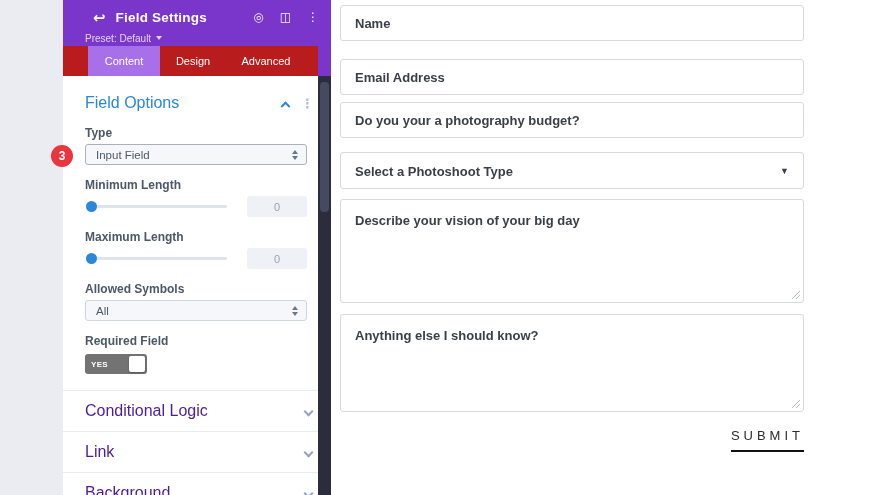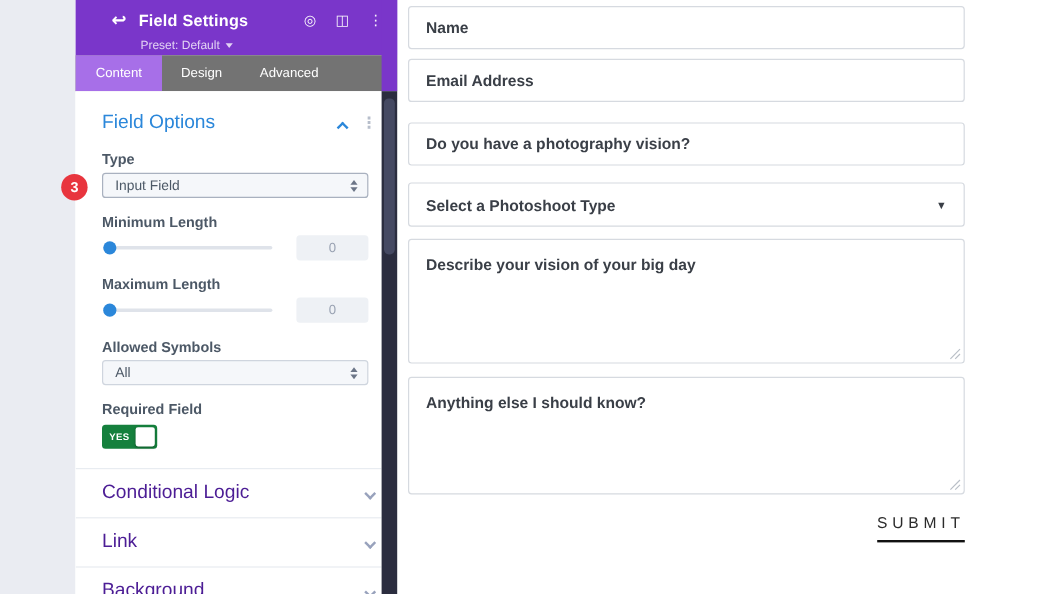--- a/index.html
+++ b/index.html
@@ -12,25 +12,25 @@
   
   .panel { position:absolute; left:63px; top:0; width:268px; height:495px; background:#fff; }
 
   .hdr { background:#7a36ca; color:#fff; }
   .hdr-top { height:28px; display:flex; align-items:center; padding:6px 12px 0 30px; }
   .back-ic { font-size:15px; font-weight:bold; cursor:pointer; margin-right:10px; line-height:1; }
   .hdr-title { font-size:13.5px; font-weight:700; letter-spacing:.2px; flex:0 0 auto; }
   .hdr-icons { margin-left:auto; display:flex; gap:16px; align-items:center; font-size:12px; opacity:.95; }
   .hdr-icons span { cursor:pointer; line-height:1; }
   .hdr-preset { height:18px; padding:2px 0 0 22px; font-size:10px; color:rgba(255,255,255,.78);
-    display:flex; align-items:center; gap:5px; cursor:pointer;margin-left:32px; }
+    display:flex; align-items:center; gap:5px; cursor:pointer; }
   .preset-caret { width:0; height:0; border-left:3.5px solid transparent; border-right:3.5px solid transparent;
     border-top:4px solid rgba(255,255,255,.78); }
 
-  .tabs { height:30px; background:#737373; display:flex; }
+  .tabs { height:30px; background:#b91c1c; display:flex;justify-content:center; }
   .tab { color:#fff; font-size:11px; display:flex; align-items:center; justify-content:center; cursor:pointer; }
   .tab.t0 { width:72px; } .tab.t1 { width:66px; } .tab.t2 { width:80px; }
   .tab.active { background:#a76fe8; }
 
   .panel-body { position:absolute; top:76px; left:0; right:13px; bottom:0; background:#fff; overflow:hidden; }
   .pad { padding-left:22px; padding-right:2px; }
 
   .sec-head { margin-top:16px; height:22px; display:flex; align-items:center; }
   .sec-title { font-size:16px; color:#2b87da; font-weight:400; }
   .sec-right { margin-left:auto; display:flex; align-items:center; gap:12px; padding-right:2px; }
@@ -50,21 +50,21 @@
   .updown i { display:block; width:0; height:0; border-left:3.5px solid transparent; border-right:3.5px solid transparent; }
   .updown i.u { border-bottom:4px solid #6b7587; }
   .updown i.d { border-top:4px solid #6b7587; }
 
   .slider-row { margin-top:4px; height:21px; width:222px; display:flex; align-items:center; }
   .track { position:relative; width:140px; height:3px; background:#dfe3ea; border-radius:2px; margin-left:2px; cursor:pointer; }
   .knob { position:absolute; left:-1px; top:-4px; width:11px; height:11px; border-radius:50%; background:#2b87da; cursor:grab; }
   .val-box { margin-left:auto; width:60px; height:21px; background:#eef1f5; border-radius:3px;
     display:flex; align-items:center; justify-content:center; font-size:11px; color:#9aa3b3; }
 
-  .toggle { margin-top:6px; width:46px; height:20px; background:#15803d; border-radius:3px;
+  .toggle { margin-top:6px; width:62px; height:20px; background:#737373; border-radius:3px;
     position:relative; cursor:pointer; }
   .toggle .yes { position:absolute; left:6px; top:50%; transform:translateY(-50%);
     color:#fff; font-size:8px; font-weight:700; letter-spacing:.3px; }
   .toggle .tknob { position:absolute; right:2px; top:2px; width:16px; height:16px; background:#fff;
     border-radius:2px; box-shadow:0 1px 2px rgba(0,0,0,.25); }
 
   .divider { margin-top:16px; height:1px; background:#e8ecf1; width:100%; }
   .divider.flat { margin-top:0; }
 
   .fold-row { height:40px; display:flex; align-items:center; cursor:pointer; }
@@ -85,21 +85,21 @@
   .ffield { position:absolute; left:0; width:464px; background:#fff; border:1px solid #d6dae0;
     border-radius:3px; font-size:13px; font-weight:700; color:#3a3f47; cursor:text; }
   .ffield .f-label { position:absolute; left:14px; }
   .ffield.inp .f-label { top:50%; transform:translateY(-50%); }
   .ffield.ta .f-label { top:13px; }
   .ffield.sel { cursor:pointer; }
   .sel-caret { position:absolute; right:14px; top:50%; transform:translateY(-50%); font-size:9px; color:#3a3f47; }
   .resize-h { position:absolute; right:2px; bottom:2px; width:10px; height:10px; }
 
   .f0 { top:5px;  height:36px;text-align:right; }
-  .f1 { top:49px; height:36px;text-decoration:underline; }
+  .f1 { top:59px; height:36px;text-decoration:underline; }
   .f2 { top:102px; height:36px; }
   .f3 { top:152px; height:37px; }
   .f4 { top:199px; height:104px; }
   .f5 { top:314px; height:98px; }
 
   .submit { position:absolute; top:428px; right:0; font-size:13px; color:#2b2b2b;
     letter-spacing:4px; padding-bottom:7px; border-bottom:2px solid #111; cursor:pointer; }
 </style>
 </head>
 <body>
@@ -215,21 +215,21 @@
 <div class="badge">3</div>
 
 <div class="form-area">
   <div class="ffield inp f0">
     <span class="f-label">Name</span>
   </div>
   <div class="ffield inp f1">
     <span class="f-label">Email Address</span>
   </div>
   <div class="ffield inp f2">
-    <span class="f-label">Do you have a photography vision?</span>
+    <span class="f-label">Do you your a photography budget?</span>
   </div>
   <div class="ffield inp sel f3">
     <span class="f-label">Select a Photoshoot Type</span>
     <span class="sel-caret">▼</span>
   </div>
   <div class="ffield ta f4">
     <span class="f-label">Describe your vision of your big day</span>
     <svg class="resize-h" viewBox="0 0 10 10">
       <path d="M9 1 L1 9 M9 5 L5 9" stroke="#b9bfc7" stroke-width="1" fill="none"></path>
     </svg>

